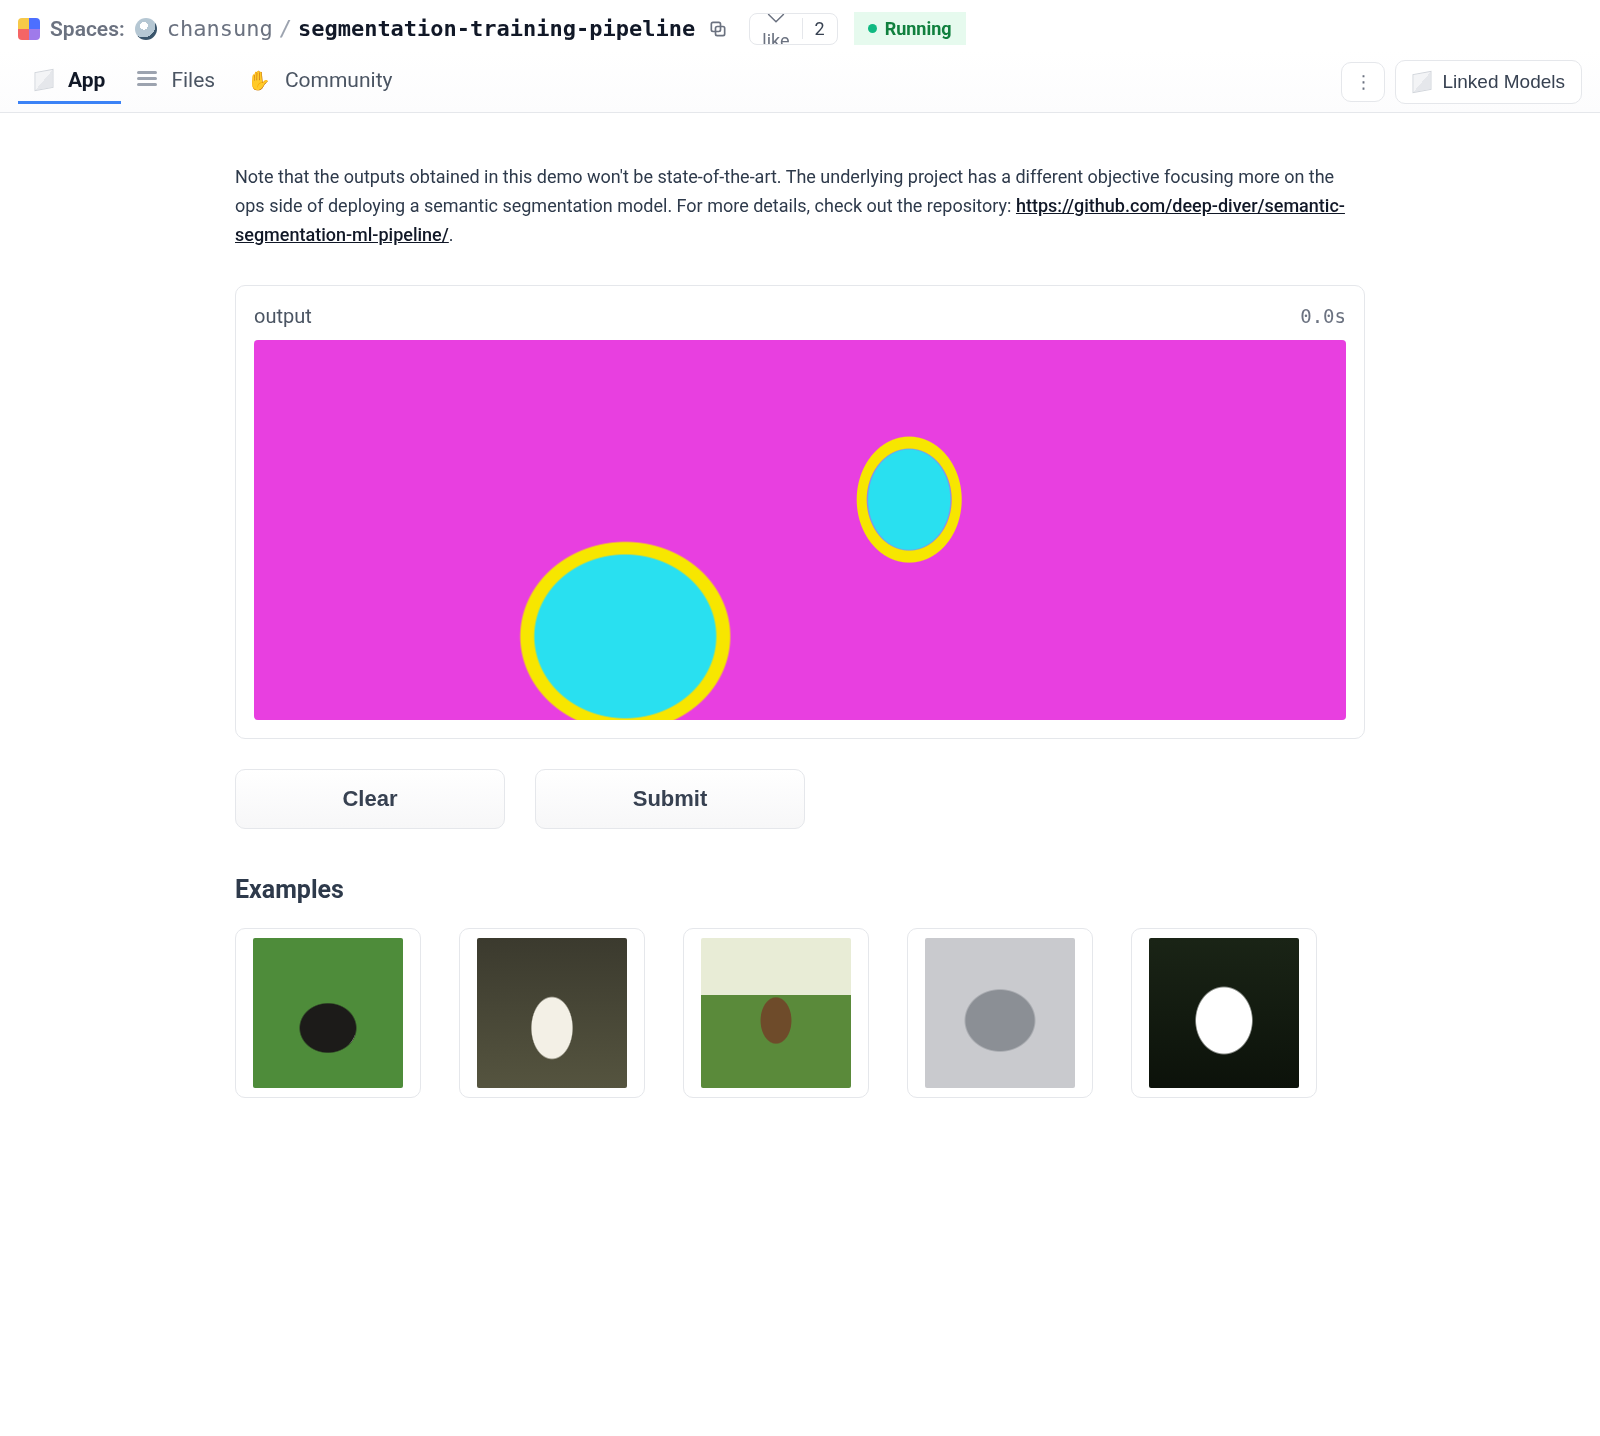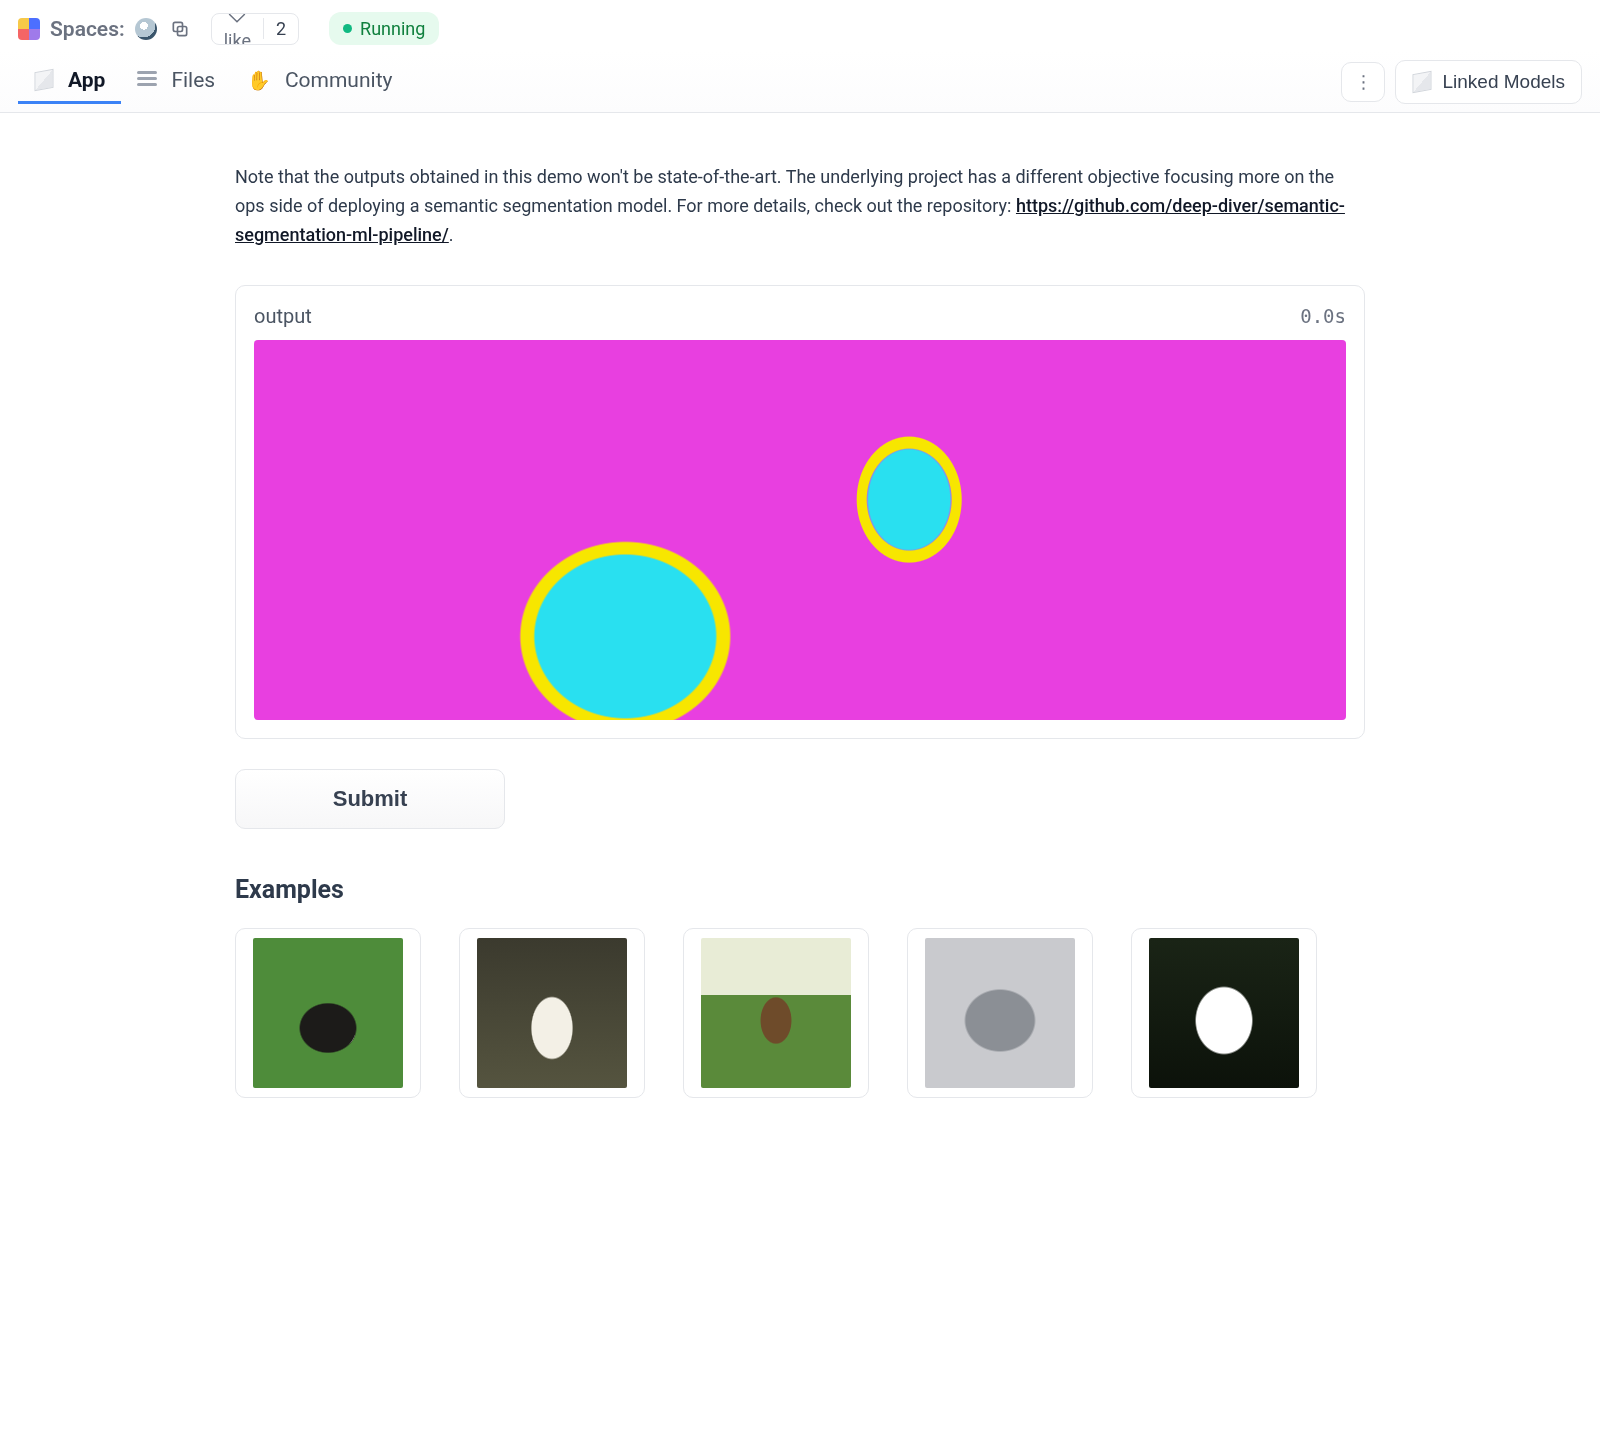--- a/index.html
+++ b/index.html
@@ -44,21 +44,21 @@
     }
     .like-pill {
       display:inline-flex; align-items:center; border:1px solid #e5e7eb;
       border-radius:8px; overflow:hidden; height:32px; margin-left:8px;
     }
     .like-pill > div { display:flex; align-items:center; gap:6px; padding:0 12px; font-size:18px; color:#6b7280;flex-direction:column; }
     .like-pill .count { border-left:1px solid #e5e7eb; color:#374151; }
     .status-badge {
       display:inline-flex; align-items:center; gap:8px;
       background:#e6faee; color:#10803e;
-      border-radius:12px; padding:6px 14px; font-size:18px; margin-left:20px;
+      border-radius:0; padding:6px 14px; font-size:18px; margin-left:6px;font-weight:bold;
     }
     .dot-green { width:9px; height:9px; border-radius:50%; background:#10b981; }
 
     
     .tabrow {
       display:flex; align-items:center; padding:0 18px;
       border-bottom:1px solid #e5e7eb; height:62px;
       background: linear-gradient(#fff, #fcfcfd);
     }
     .tab {
@@ -164,20 +164,25 @@
 
 <div class="header">
   <span class="spaces-logo">
     <span class="sq-y"></span>
       <span class="sq-b"></span>
       <span class="sq-r"></span>
       <span class="sq-p"></span>
   </span>
   <span class="spaces-label">Spaces:</span>
   <span class="avatar"></span>
+  <span class="breadcrumb">
+    <span class="owner">chansung</span>
+    <span class="slash">/</span>
+    <span class="repo">segmentation-training-pipeline</span>
+  </span>
   <span class="icon-btn">
     <svg width="20" height="20" viewBox="0 0 24 24" fill="none" stroke="currentColor" stroke-width="2">
         <rect x="9" y="9" width="11" height="11" rx="2"></rect>
         <rect x="4" y="4" width="11" height="11" rx="2"></rect>
       </svg>
   </span>
   <div class="like-pill">
     <div>
       <svg width="18" height="18" viewBox="0 0 24 24" fill="none" stroke="#6b7280" stroke-width="2">
           <path d="M20.8 4.6a5.5 5.5 0 0 0-7.8 0L12 5.6l-1-1a5.5 5.5 0 0 0-7.8 7.8l1 1L12 21l7.8-7.6 1-1a5.5 5.5 0 0 0 0-7.8z"></path>
@@ -233,20 +238,21 @@
         <span>output</span>
         <span class="timing">0.0s</span>
       </div>
       <div class="imgwrap">
         <div class="fakeimg seg-scene"></div>
       </div>
     </div>
   </div>
 
   <div class="action-row">
+    <button class="big-btn">Clear</button>
     <button class="big-btn">Submit</button>
   </div>
 
   <div class="examples-label">Examples</div>
   <div class="examples">
     <div class="example-card">
         <div class="thumb tdog1"></div>
       </div>
     <div class="example-card">
         <div class="thumb tdog2"></div>

